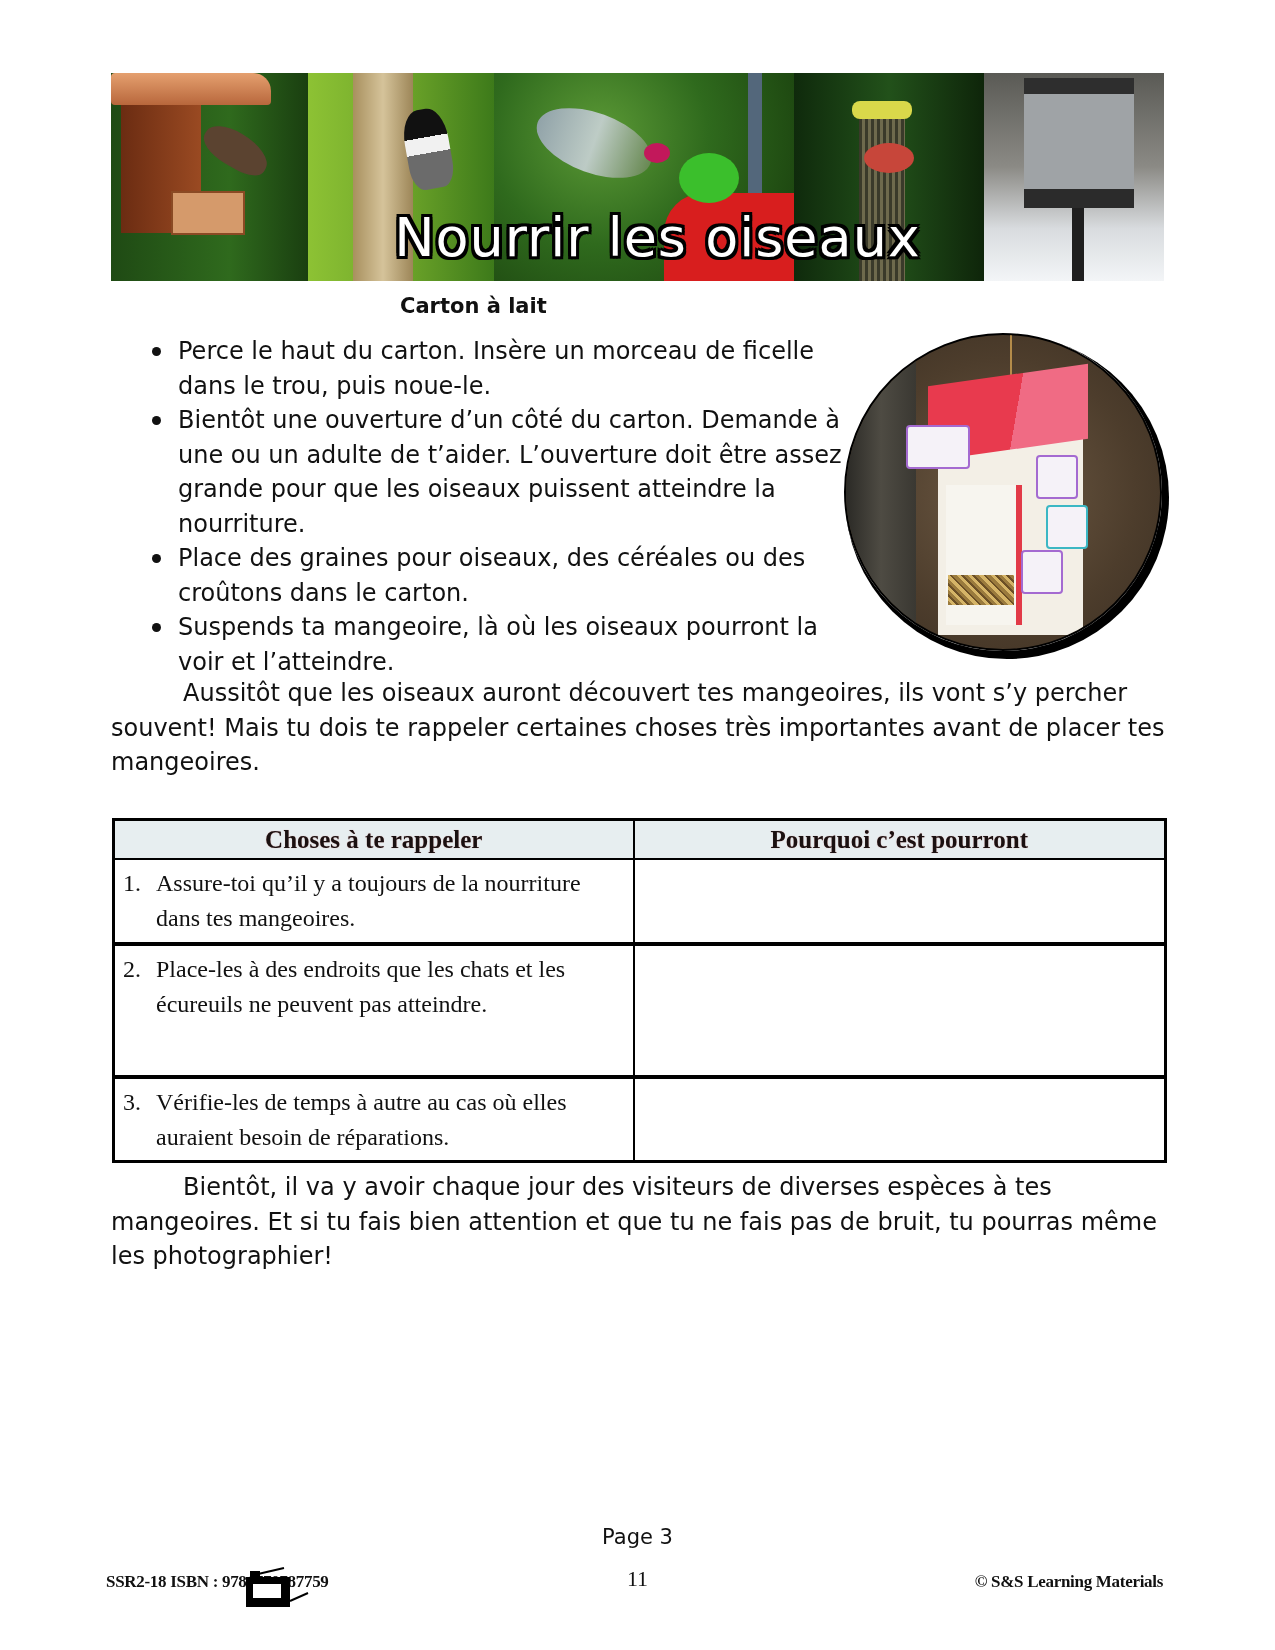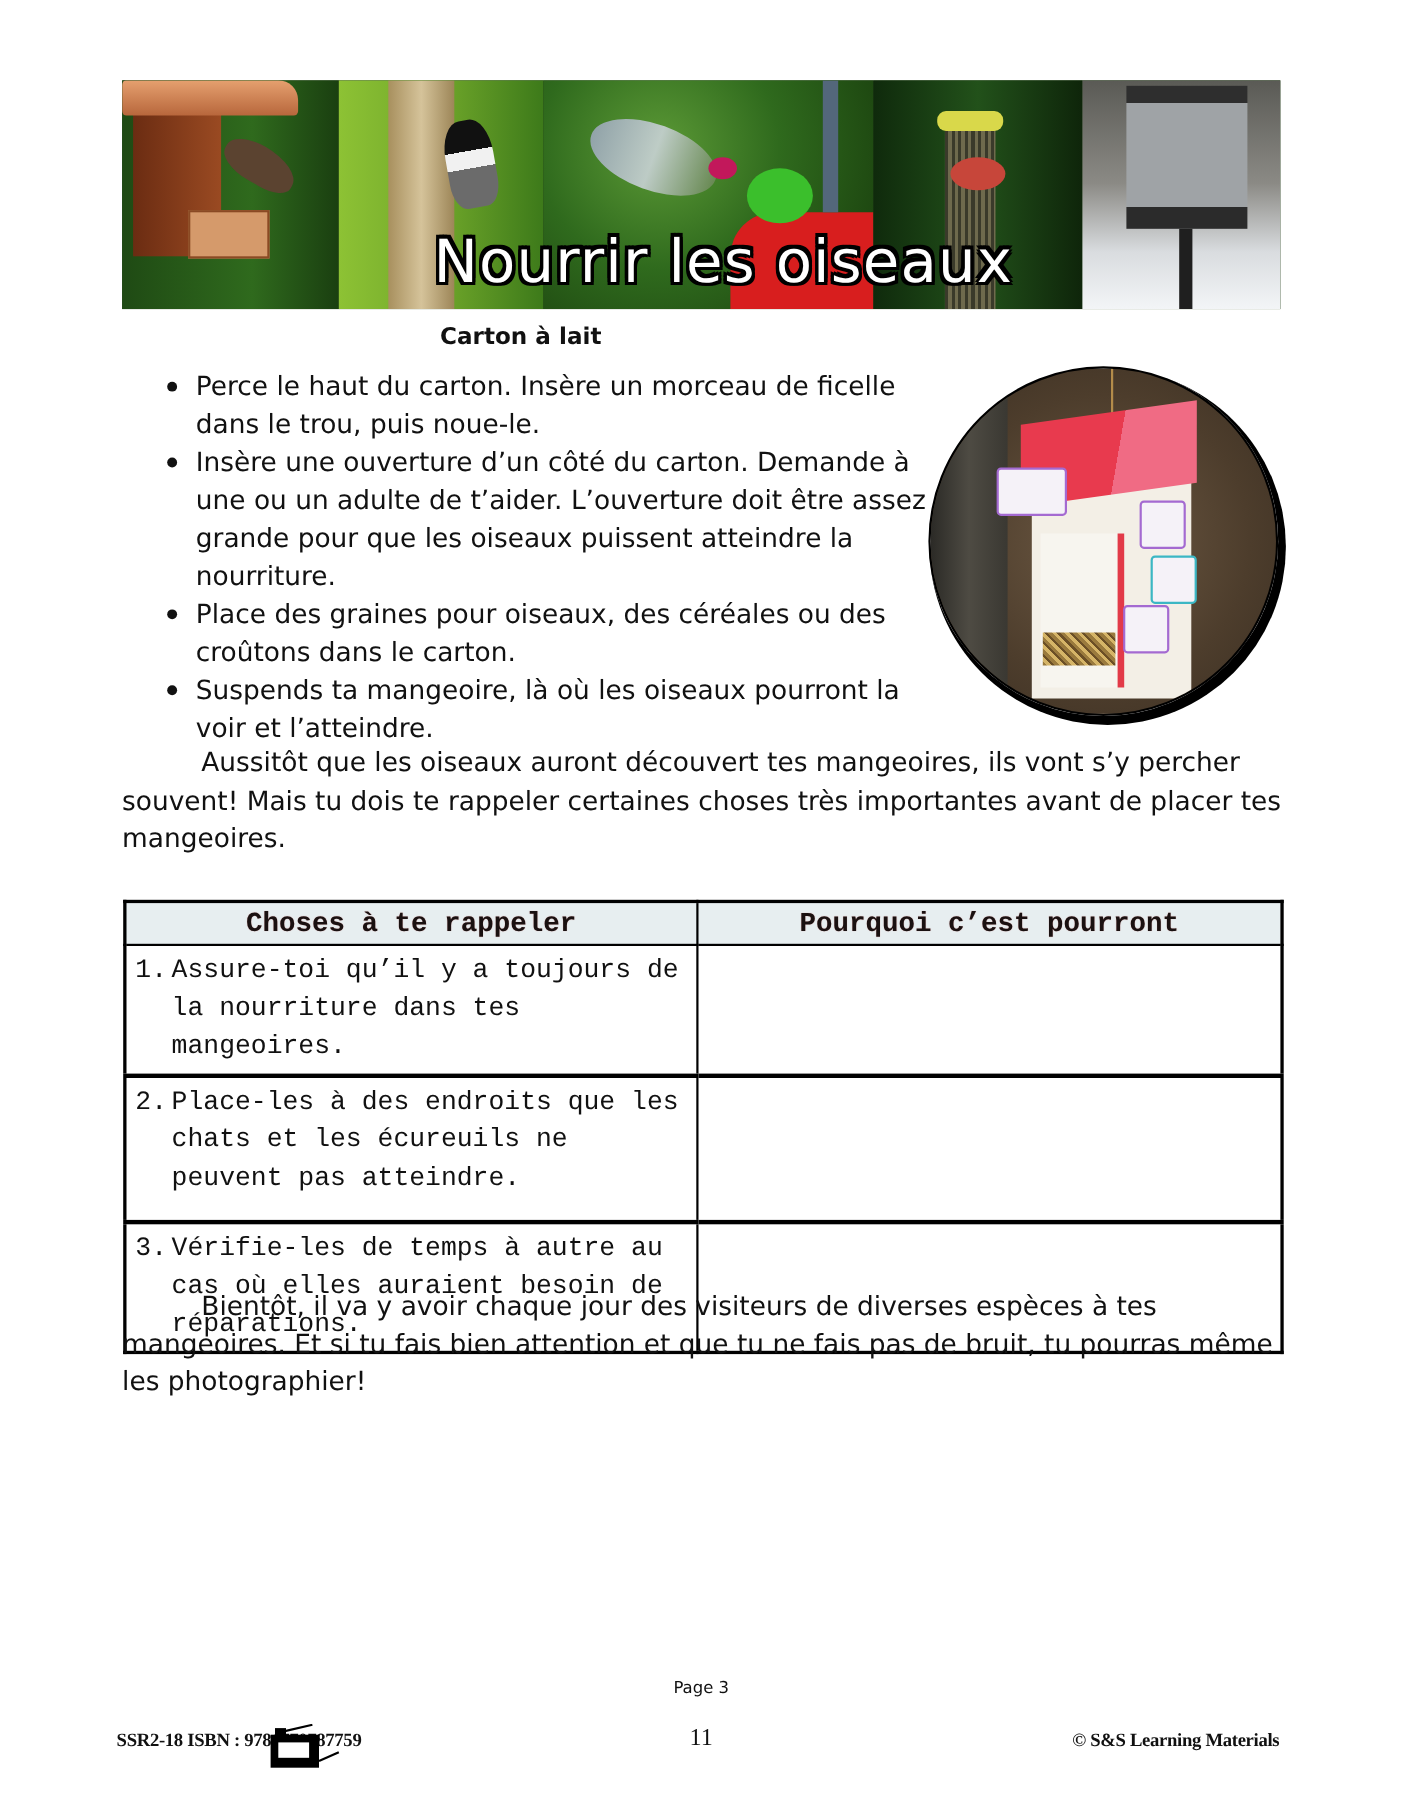--- a/index.html
+++ b/index.html
@@ -150,21 +150,21 @@
     }
     .para .indent { display: inline-block; width: 72px; }
     .para-1 { top: 676px; }
     .para-2 { top: 1170px; }
 
     
     .reminder-table {
       position: absolute; left: 112px; top: 818px; width: 1052px;
       border-collapse: collapse; table-layout: fixed;
       border: 3px solid #000;
-      font-family: Liberation Mono, monospace;
+      font-family: Liberation Serif, serif;
     }
     .reminder-table col.c1 { width: 520px; }
     .reminder-table col.c2 { width: 532px; }
     .reminder-table th {
       height: 37px; background: #e7eef0; border: 2px solid #000;
       font-size: 25px; font-weight: bold; color: #1a1111; text-align: center; padding: 0;
       text-shadow: 0 0 1px #d9a2a2;
     }
     .reminder-table td {
       border: 2px solid #000; vertical-align: top; padding: 6px 8px 6px 8px;
@@ -174,21 +174,21 @@
     .reminder-table tr.r2 td { height: 117px; border-bottom-width: 4px; }
     .reminder-table tr.r3 td { height: 66px; }
     .item { display: flex; }
     .item-num { width: 33px; flex: 0 0 33px; }
     .item-text { flex: 1; }
     .answer-cell { background: #fff; }
 
     
     .page-label {
       position: absolute; left: 0; right: 0; top: 1525px; text-align: center;
-      font-family: "DejaVu Sans", sans-serif; font-size: 15px; color: #111;
+      font-family: "DejaVu Sans", sans-serif; font-size: 21px; color: #111;
     }
     .footer-left {
       position: absolute; left: 106px; top: 1572px;
       font-family: "Liberation Serif", serif; font-size: 17px; font-weight: bold; letter-spacing: -0.3px;
     }
     .copier-icon { position: absolute; left: 242px; top: 1567px; width: 72px; height: 42px; }
     .footer-center {
       position: absolute; left: 0; right: 0; top: 1566px; text-align: center;
       font-family: "Liberation Serif", serif; font-size: 22px;
     }
@@ -232,21 +232,21 @@
 
 <div class="section-heading">Carton à lait</div>
 
 <ul class="steps">
   <li>
     <span class="bullet"></span>
     <span>Perce le haut du carton. Insère un morceau de ficelle dans le trou, puis noue-le.</span>
   </li>
   <li>
     <span class="bullet"></span>
-    <span>Insère une ouverture d’un côté du carton. Demande à une ou un adulte de t’aider. L’ouverture doit être assez grande pour que les oiseaux puissent atteindre la nourriture.</span>
+    <span>Bientôt une ouverture d’un côté du carton. Demande à une ou un adulte de t’aider. L’ouverture doit être assez grande pour que les oiseaux puissent atteindre la nourriture.</span>
   </li>
   <li>
     <span class="bullet"></span>
     <span>Place des graines pour oiseaux, des céréales ou des croûtons dans le carton.</span>
   </li>
   <li>
     <span class="bullet"></span>
     <span>Suspends ta mangeoire, là où les oiseaux pourront la voir et l’atteindre.</span>
   </li>
 </ul>

